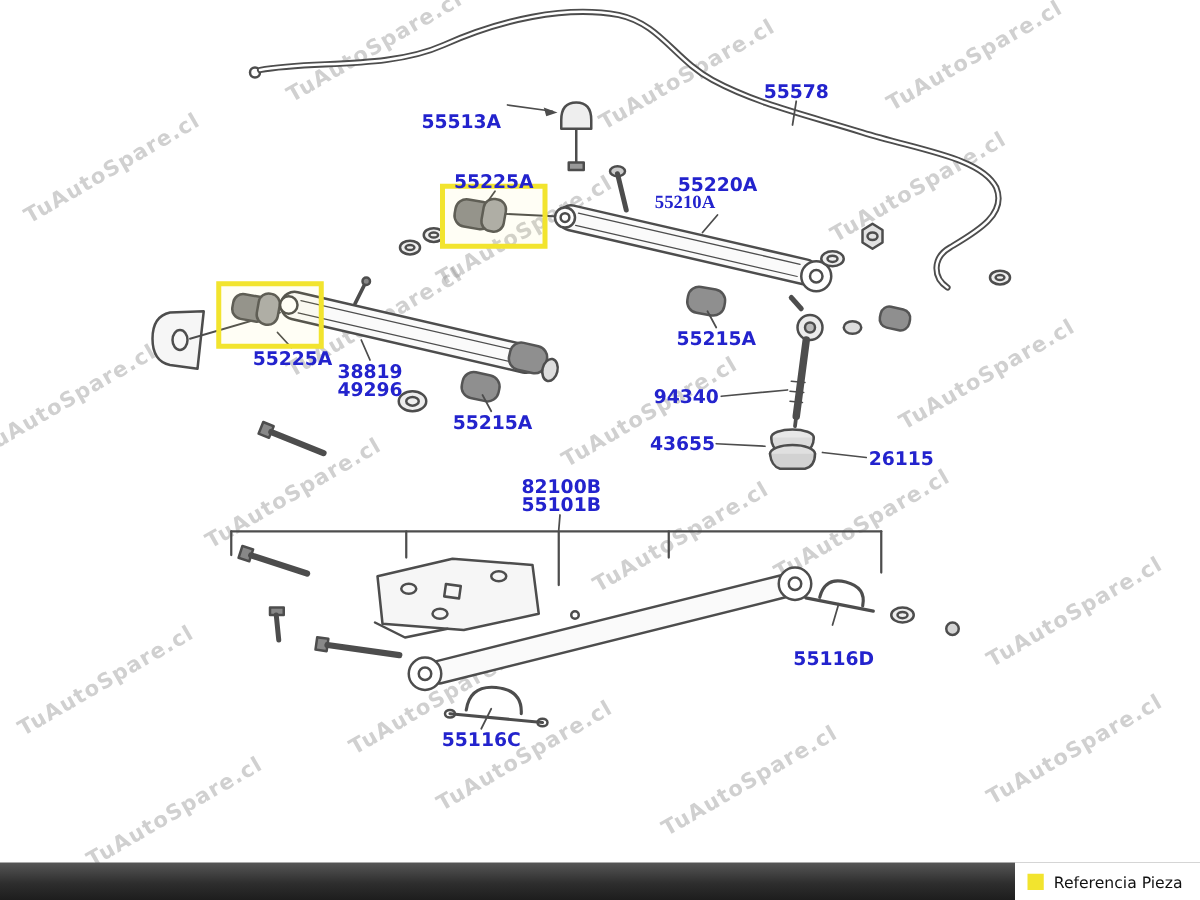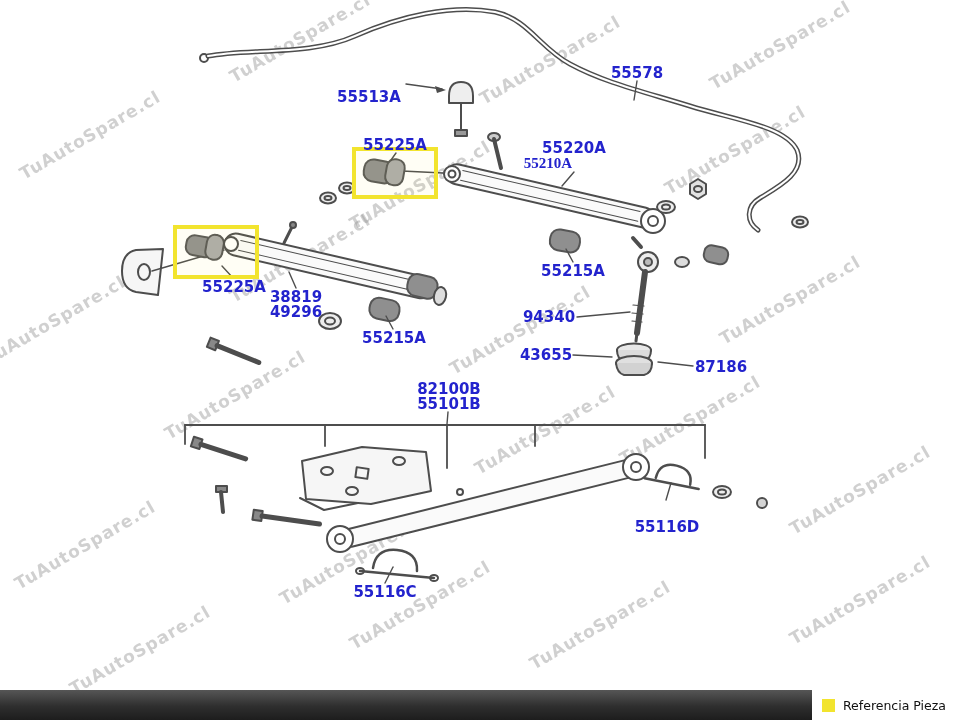--- a/index.html
+++ b/index.html
@@ -278,21 +278,21 @@
       <div class="part-label" style="left: 395px; top: 145px;">55225A</div>
       <div class="part-label" style="left: 574px; top: 148px; text-align: center;">55220A</div>
       <div class="part-label" style="left: 548px; top: 163px; font-family: Liberation Serif, serif;">55210A</div>
       <div class="part-label" style="left: 573px; top: 271px;">55215A</div>
       <div class="part-label" style="left: 234px; top: 287px;">55225A</div>
       <div class="part-label" style="left: 296px; top: 297px;">38819</div>
       <div class="part-label" style="left: 296px; top: 312px;">49296</div>
       <div class="part-label" style="left: 394px; top: 338px;">55215A</div>
       <div class="part-label" style="left: 549px; top: 317px;">94340</div>
       <div class="part-label" style="left: 546px; top: 355px;">43655</div>
-      <div class="part-label" style="left: 721px; top: 367px;">87186</div>
+      <div class="part-label" style="left: 721px; top: 367px;">26115</div>
       <div class="part-label" style="left: 449px; top: 389px;">82100B</div>
       <div class="part-label" style="left: 449px; top: 404px;">55101B</div>
       <div class="part-label" style="left: 667px; top: 527px;">55116D</div>
       <div class="part-label" style="left: 385px; top: 592px;">55116C</div>
     </div>
 
   <div class="bottombar">
     <div class="legend">
       <span class="swatch"></span>
       <span class="legend-text">Referencia Pieza</span>

